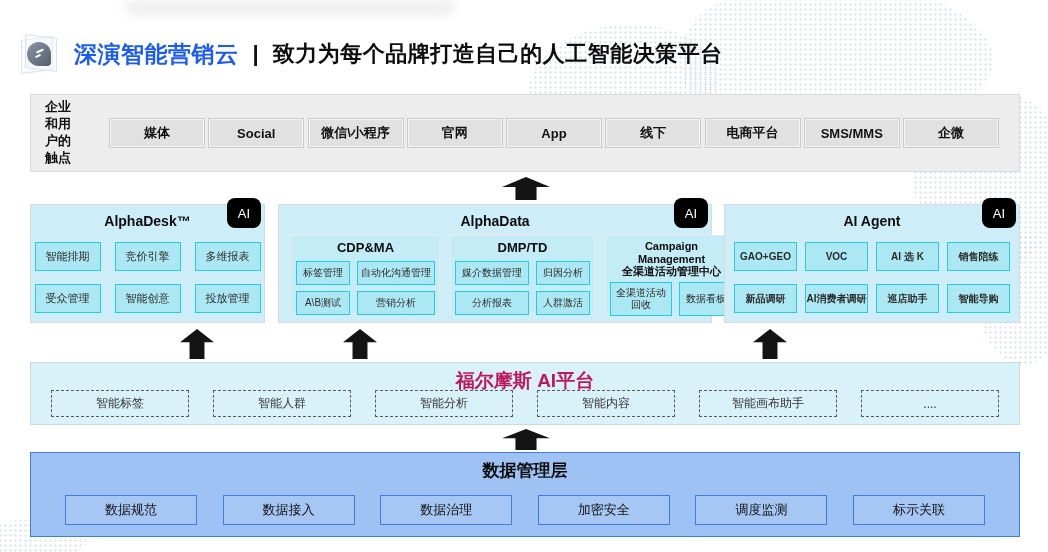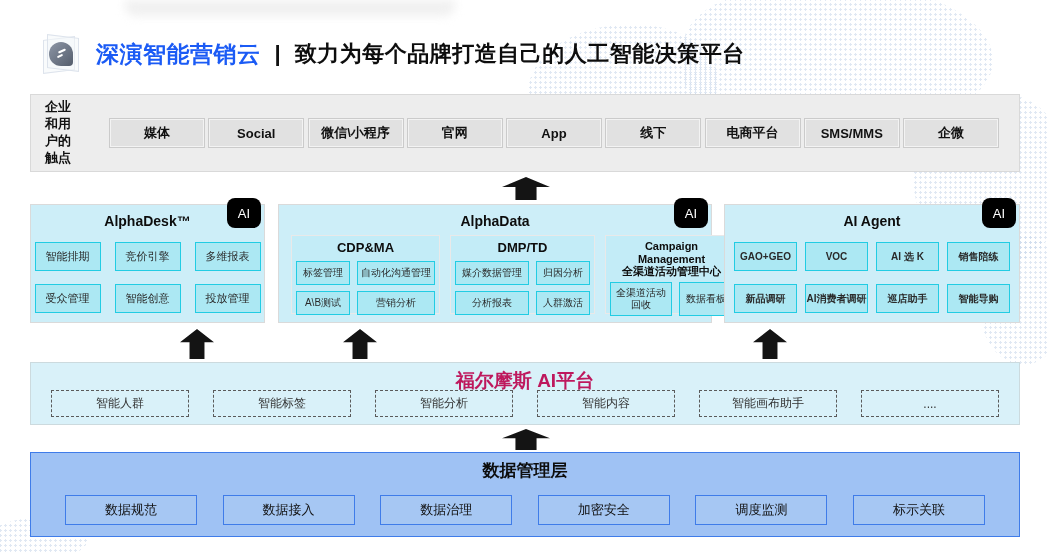--- a/index.html
+++ b/index.html
@@ -9,21 +9,21 @@
   
   .dots { position:absolute; background-image:radial-gradient(circle,#c7d7ea 1.1px,transparent 1.2px); background-size:5px 5px; opacity:.55; }
   .dots.a { top:-18px; right:55px; width:310px; height:150px; border-radius:45% 55% 50% 40%; }
   .dots.b { top:25px; right:330px; width:190px; height:130px; border-radius:55% 45% 60% 40%; }
   .dots.c { top:95px; right:-15px; width:150px; height:170px; border-radius:50% 40% 45% 55%; }
   .dots.d { top:235px; right:-20px; width:90px; height:130px; border-radius:50%; }
   .dots.e { bottom:-8px; left:-12px; width:100px; height:42px; border-radius:50%; }
   .blur-top { position:absolute; top:0; left:125px; width:330px; height:16px; background:#f0f0f0; border-radius:0 0 10px 10px; filter:blur(5px); }
 
   
-  .header { position:absolute; top:28px; left:38px; height:52px; display:flex; align-items:center; gap:12px; }
+  .header { position:absolute; top:28px; left:16px; height:52px; display:flex; align-items:center; gap:12px; }
   .logo { position:relative; width:46px; height:50px; flex:0 0 auto; }
   .logo .f1,.logo .f2 { position:absolute; border:1px solid #dde3ec; background:rgba(244,247,250,.55); }
   .logo .f1 { left:5px; top:9px; width:32px; height:34px; transform:skewY(-7deg); }
   .logo .f2 { left:9px; top:7px; width:32px; height:34px; transform:skewY(7deg); }
   .logo .sphere { position:absolute; left:11px; top:13px; width:24px; height:24px; border-radius:50% 50% 4px 50%; background:linear-gradient(135deg,#8d96a6,#545d6c); }
   .logo .dash { position:absolute; height:2px; background:#fff; border-radius:1px; transform:rotate(-25deg); }
   .logo .dash.d1 { left:20px; top:21px; width:8px; }
   .logo .dash.d2 { left:19px; top:26px; width:6px; }
   .brand { font-size:23px; font-weight:bold; color:#1b5bf5; letter-spacing:.5px; }
   .hsep { font-size:22px; font-weight:bold; color:#111; margin:0 2px; }
@@ -187,22 +187,22 @@
     </div>
   </div>
 
   <div class="arrow m1"></div>
   <div class="arrow m2"></div>
   <div class="arrow m3"></div>
 
   <div class="aiband">
     <div class="btitle">福尔摩斯 AI平台</div>
     <div class="dashrow">
+      <div class="dashbox">智能标签</div>
       <div class="dashbox">智能人群</div>
-      <div class="dashbox">智能标签</div>
       <div class="dashbox">智能分析</div>
       <div class="dashbox">智能内容</div>
       <div class="dashbox">智能画布助手</div>
       <div class="dashbox">....</div>
     </div>
   </div>
 
   <div class="arrow bot"></div>
 
   <div class="databand">

